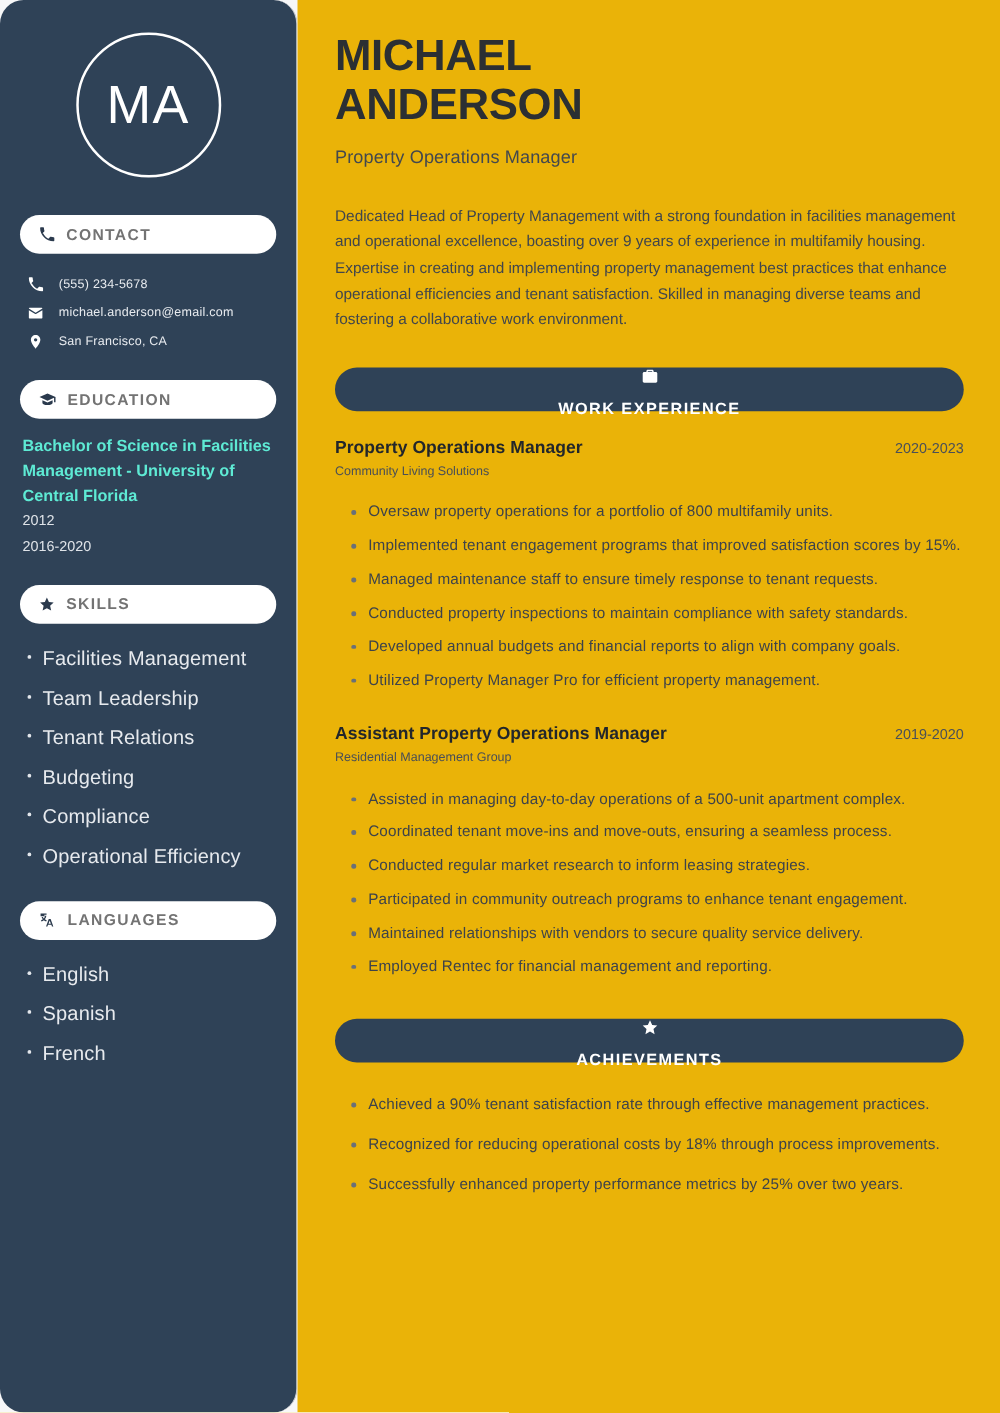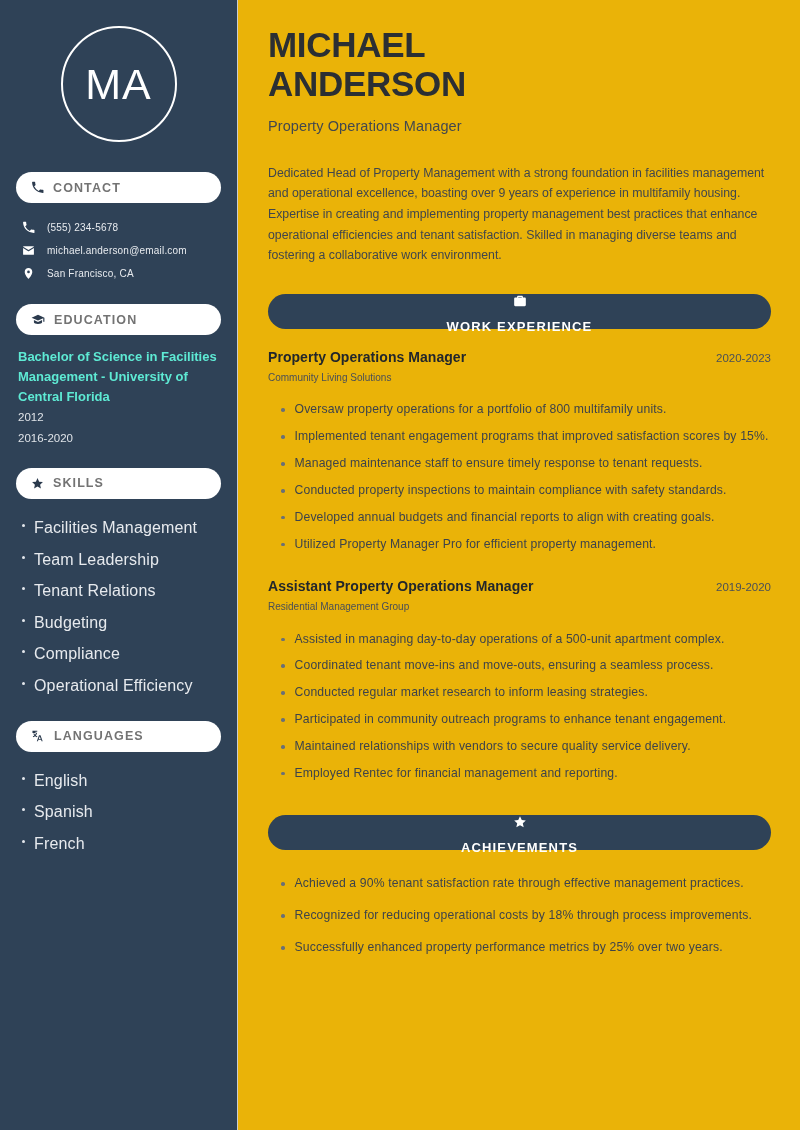--- a/index.html
+++ b/index.html
@@ -20,20 +20,21 @@
 
   
   .sidebar {
     width: 238px;
     flex: 0 0 238px;
     background: #2f4257;
     border-right: 1px solid #c9ccd1;
     padding: 0 16px;
     color: #ffffff;
     position: relative;
+    border-radius: 19px;
   }
   .avatar-wrap {
     display: flex;
     justify-content: center;
     padding-top: 26px;
     padding-bottom: 26px;
   }
   .avatar {
     width: 116px;
     height: 116px;
@@ -384,21 +385,21 @@
         <div class="bullet-item">
             <span class="dot"></span>
             <span class="btext">Managed maintenance staff to ensure timely response to tenant requests.</span>
           </div>
         <div class="bullet-item">
             <span class="dot"></span>
             <span class="btext">Conducted property inspections to maintain compliance with safety standards.</span>
           </div>
         <div class="bullet-item">
             <span class="dot"></span>
-            <span class="btext">Developed annual budgets and financial reports to align with creating goals.</span>
+            <span class="btext">Developed annual budgets and financial reports to align with company goals.</span>
           </div>
         <div class="bullet-item">
             <span class="dot"></span>
             <span class="btext">Utilized Property Manager Pro for efficient property management.</span>
           </div>
       </div>
     </div>
 
     <div class="exp-entry">
       <div class="exp-head">

